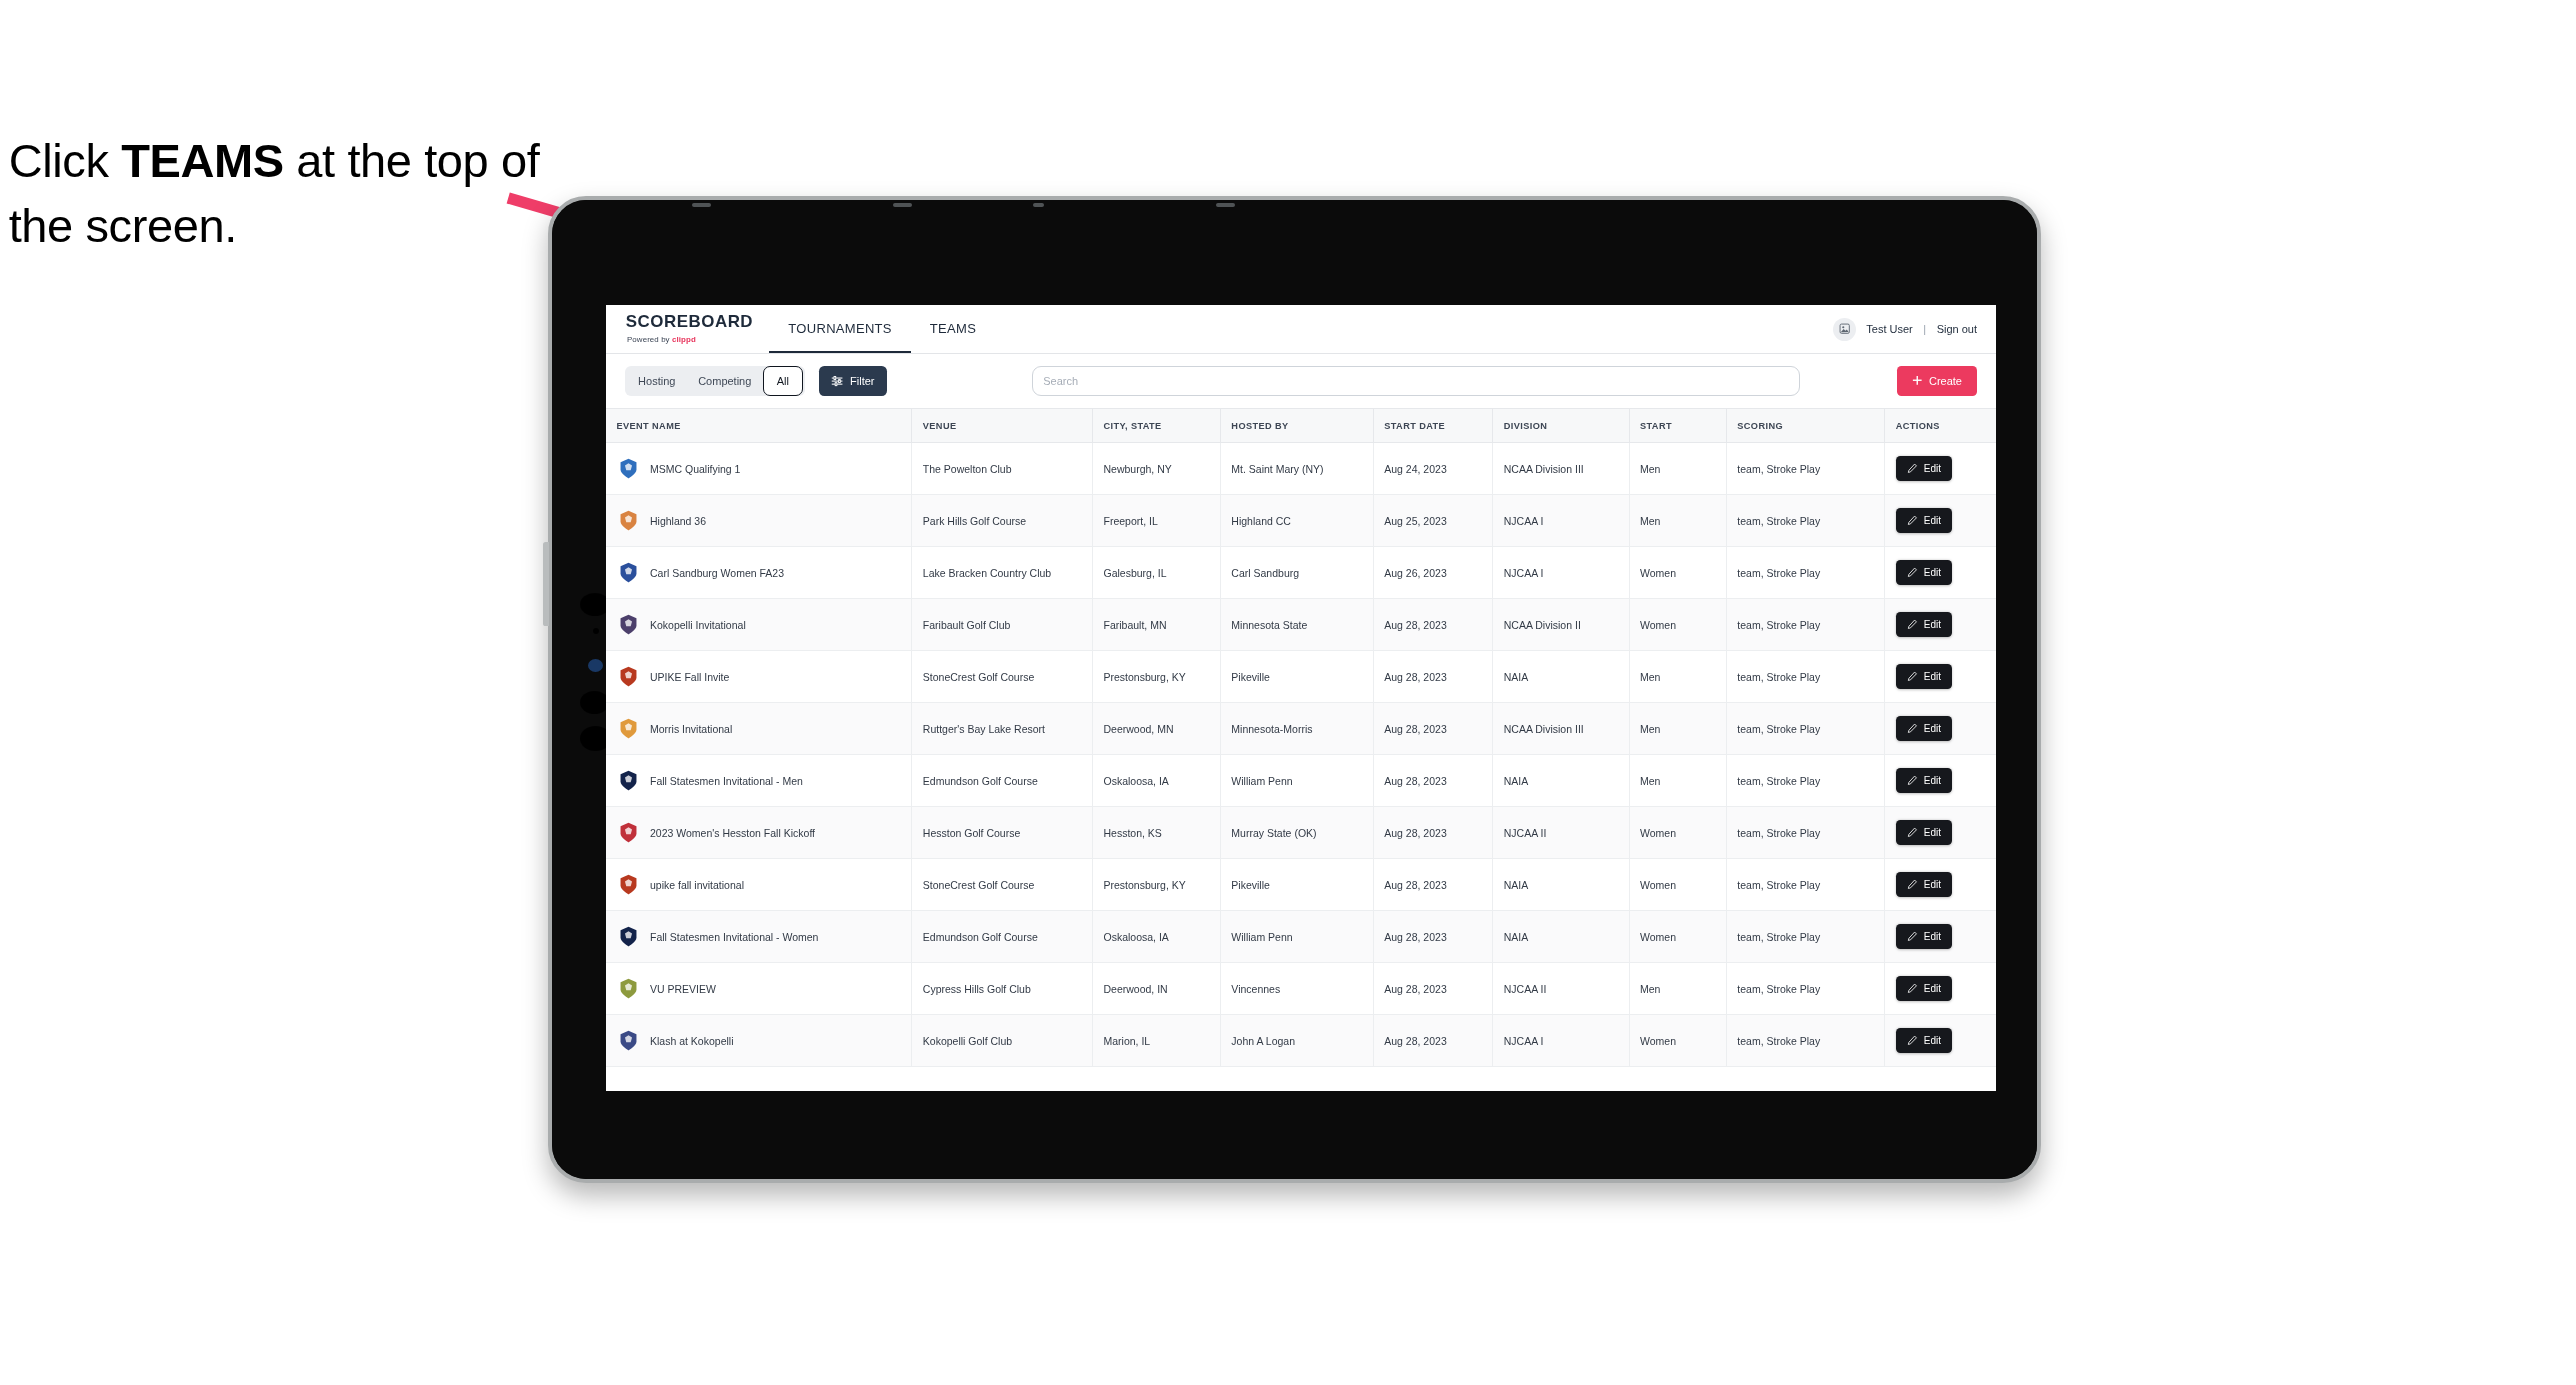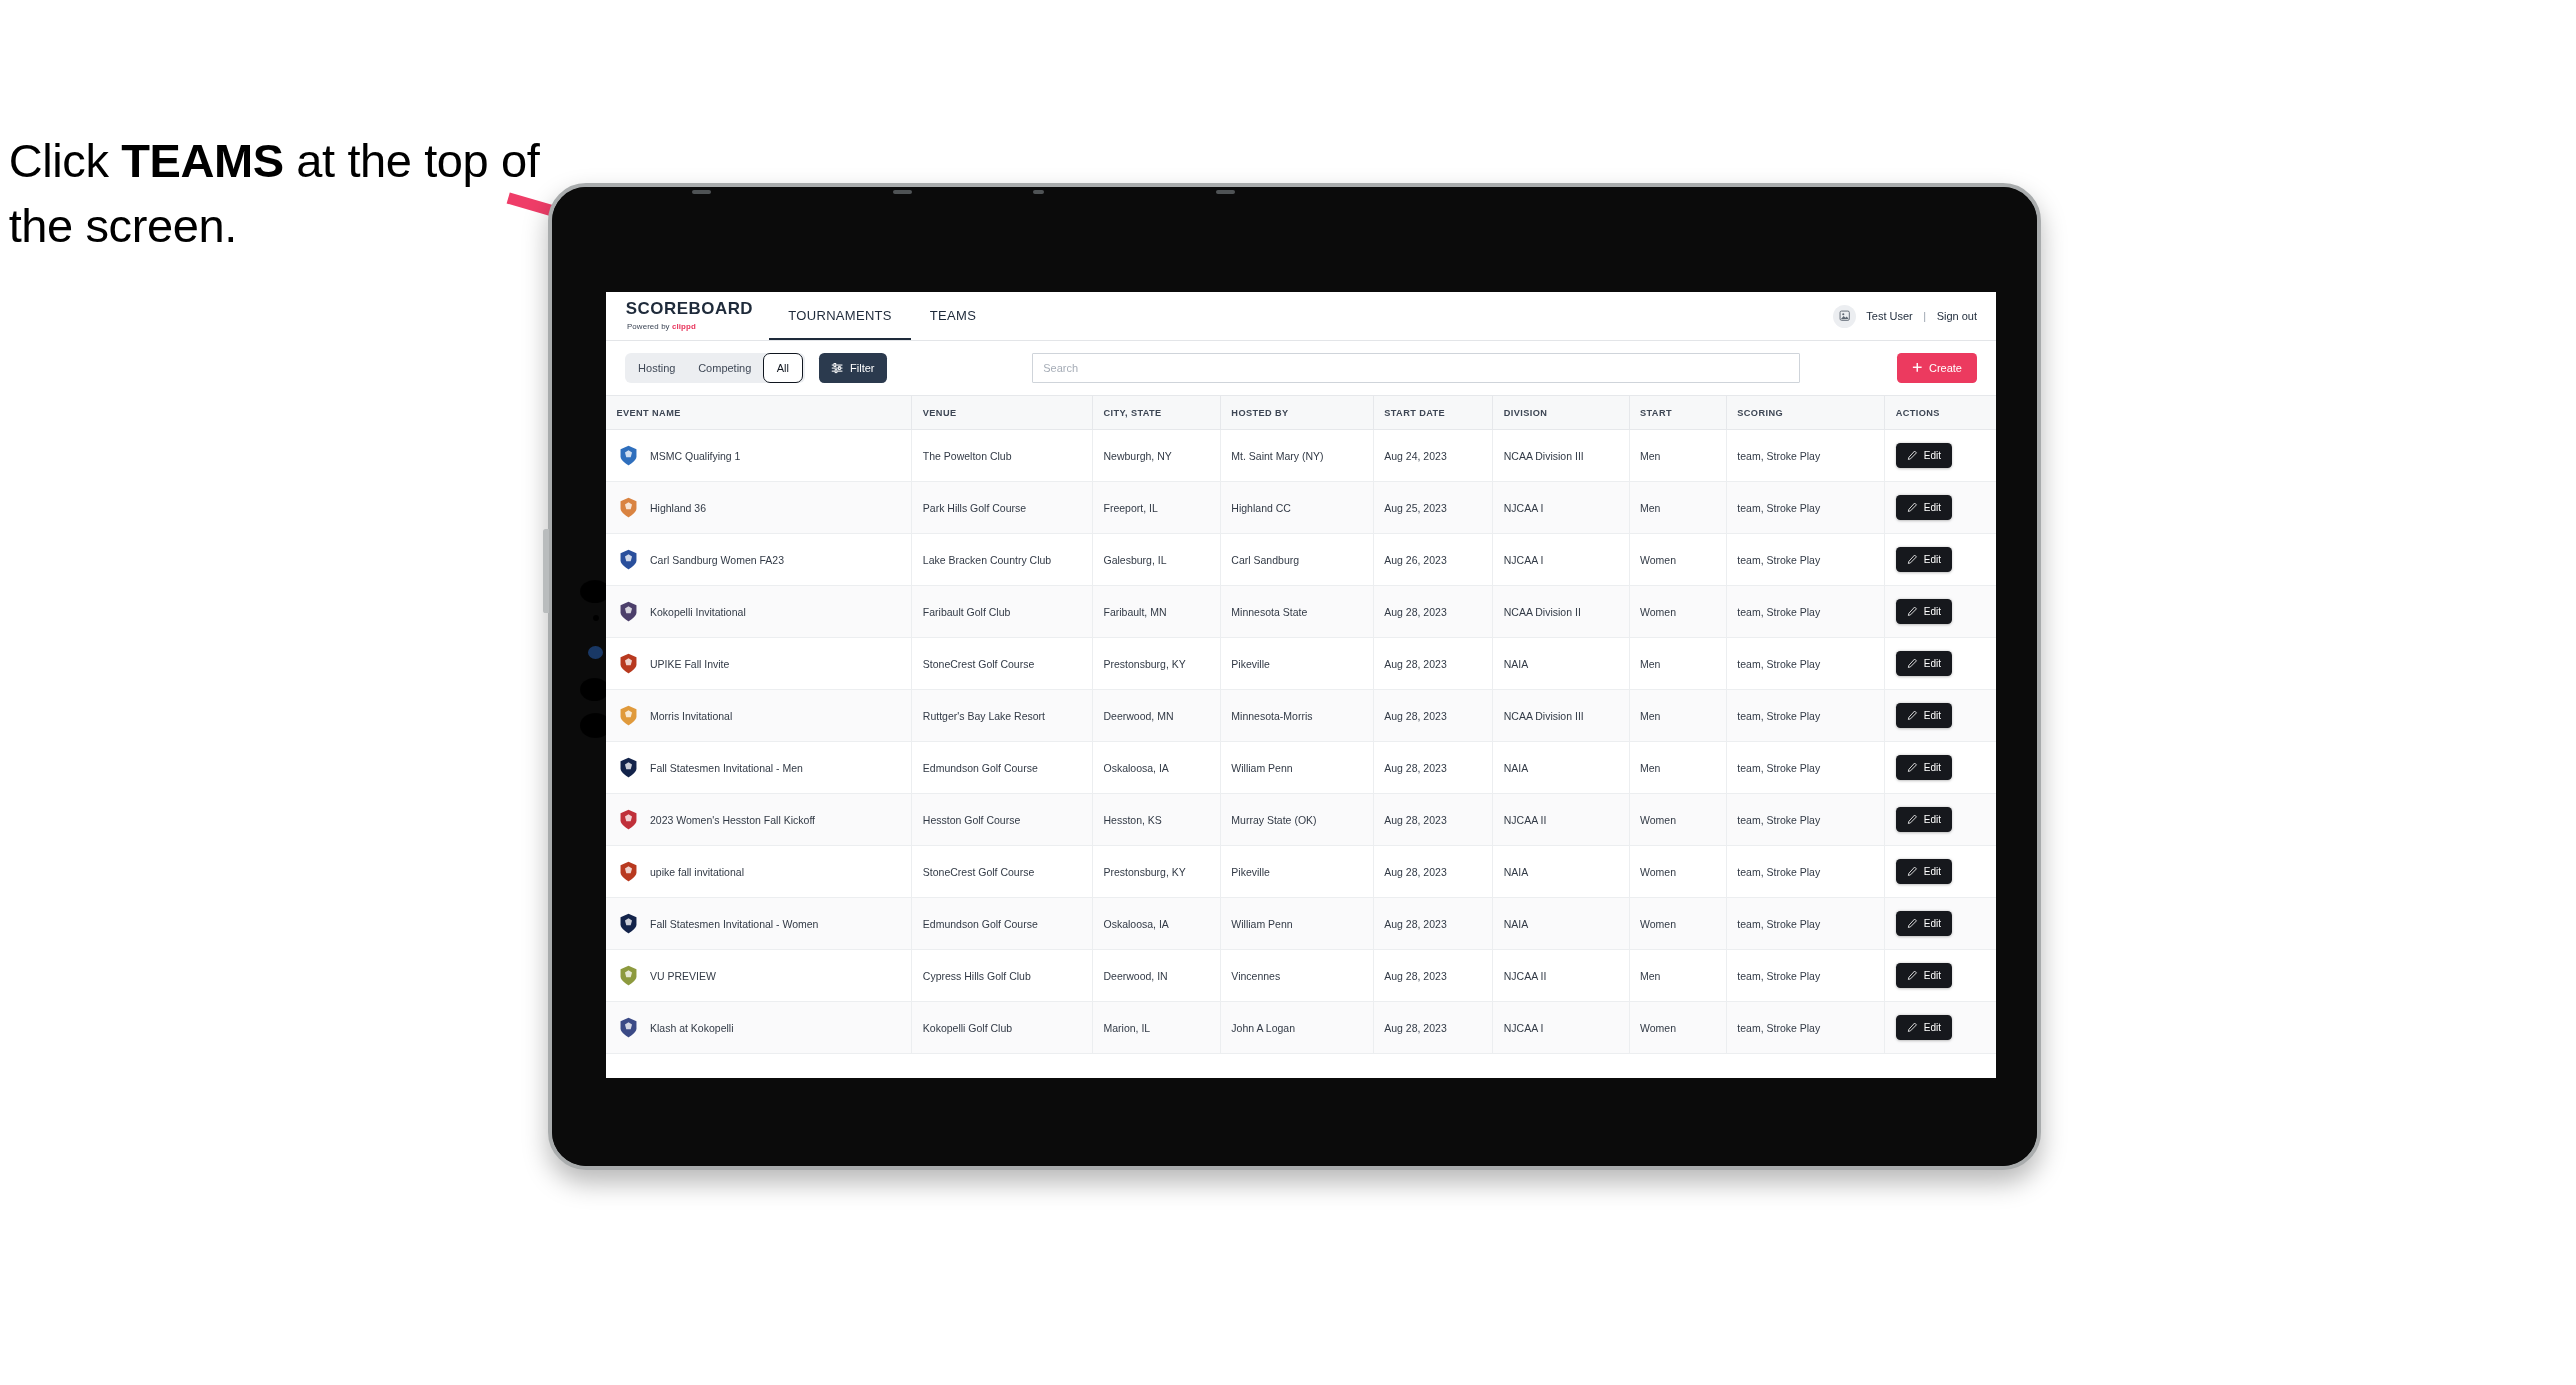--- a/index.html
+++ b/index.html
@@ -23,21 +23,21 @@
     letter-spacing: -0.4px;
   }
   .caption .strong { font-weight: 700; }
 
   
   .arrow-svg { position: absolute; left: 489px; top: 170px; width: 454px; height: 166px; }
 
   
   .device {
     position: absolute;
-    left: 548px; top: 183px;
+    left: 548px; top: 196px;
     width: 1493px; height: 987px;
     background: #0a0a0a;
     border-radius: 38px;
     border: 4.4px solid #a9acad;
     box-shadow: 0 12.2px 26px rgba(0,0,0,0.28);
   }
   .device-inner {
     position:absolute; inset:0;
     border-radius: 35px;
     background:#0b0b0b;
@@ -148,21 +148,21 @@
     background:#2b3a4e; color:#fff; border:none;
     height:30px; padding: 0 12.2px; border-radius:5.2px;
     font-size:11px; cursor:pointer;
     font-family:"Liberation Sans", sans-serif;
   }
   .filter-btn svg { display:block; }
 
   .search-wrap { margin-left: 131px; flex: 1; max-width: 768px; }
   .search-input {
     width:100%; height:30px;
-    border:0.9px solid #cfd4da; border-radius:1px;
+    border:0.9px solid #cfd4da; border-radius:9px;
     padding: 0 10.5px; font-size:11px; color:#2b3340;
     font-family:"Liberation Sans", sans-serif;
     background:#fff; outline:none;
   }
   .search-input::placeholder { color:#a6adb7; }
 
   .create-btn {
     margin-left:auto;
     display:flex; align-items:center; gap:6.1px;
     background:#ec3a5f; color:#fff; border:none;

